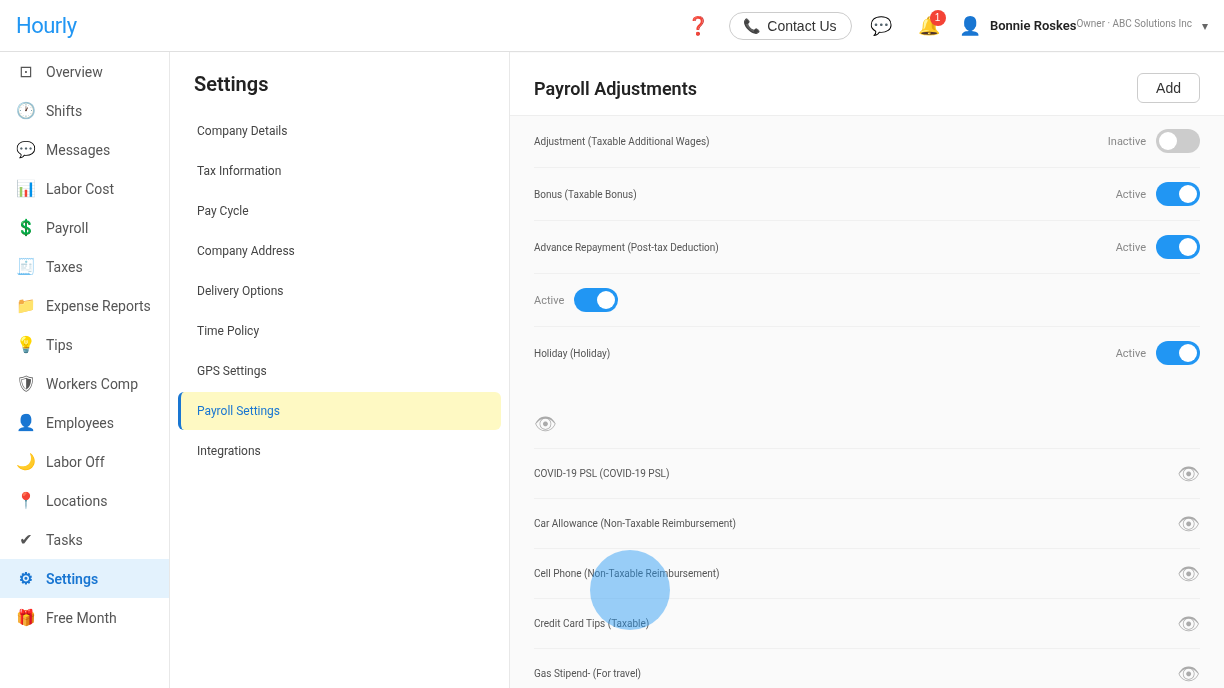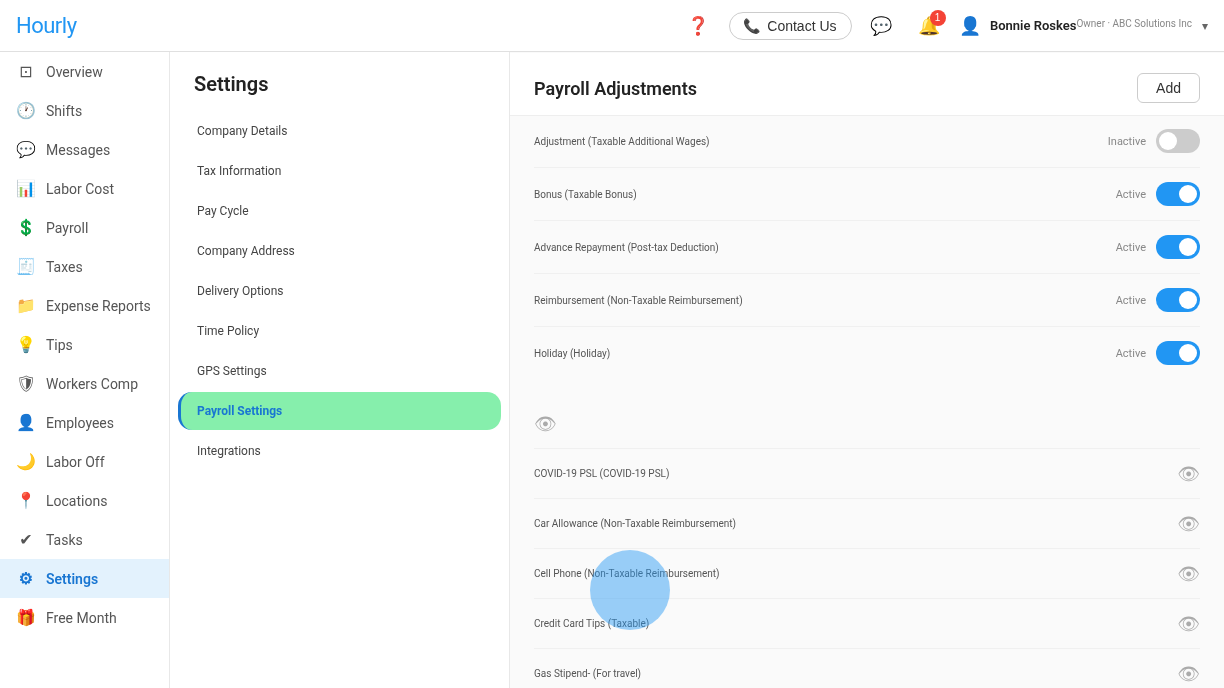--- a/index.html
+++ b/index.html
@@ -54,21 +54,21 @@
 
     
     .settings-panel { width: 340px; background: #fff; border-right: 1px solid #e8e8e8; overflow-y: auto; flex-shrink: 0; }
     .settings-title { font-size: 20px; font-weight: 600; color: #222; padding: 20px 24px 16px; }
     .settings-menu { padding: 0 8px; }
     .settings-menu-item {
       display: flex; align-items: center; padding: 12px 16px; cursor: pointer;
       border-radius: 6px; font-size: 12px; color: #444; margin-bottom: 2px;
       border-left: 3px solid transparent;
     }
-    .settings-menu-item.active { color: #1976d2; border-left: 3px solid #1976d2; background: #86efac; font-weight: 700; border-radius: 14px; }
+    .settings-menu-item.active { color: #1976d2; border-left: 3px solid #1976d2; background: #fef9c3; font-weight: 400; }
 
     
     .settings-content { flex: 1; overflow-y: auto; background: #fafafa; }
     .payroll-adj-header {
       display: flex; align-items: center; justify-content: space-between;
       padding: 20px 24px 12px; background: #fff; border-bottom: 1px solid #eee;
       position: sticky; top: 1px; z-index: 5;
     }
     .payroll-adj-title { font-size: 18px; font-weight: 600; color: #222; }
     .add-btn {
@@ -271,21 +271,20 @@
     <span class="adj-name">Advance Repayment (Post-tax Deduction)</span>
     <div class="adj-right">
       <span class="adj-status">Active</span>
       <label class="toggle on">
         <input type="checkbox" checked="" style="">
         <span class="toggle-slider"></span>
       </label>
     </div>
   </div>
           <div class="adj-row">
-    <span class="adj-name">Reimbursement (Non-Taxable Reimbursement)</span>
     <div class="adj-right">
       <span class="adj-status">Active</span>
       <label class="toggle on">
         <input type="checkbox" checked="" style="">
         <span class="toggle-slider"></span>
       </label>
     </div>
   </div>
           <div class="adj-row">
     <span class="adj-name">Holiday (Holiday)</span>

